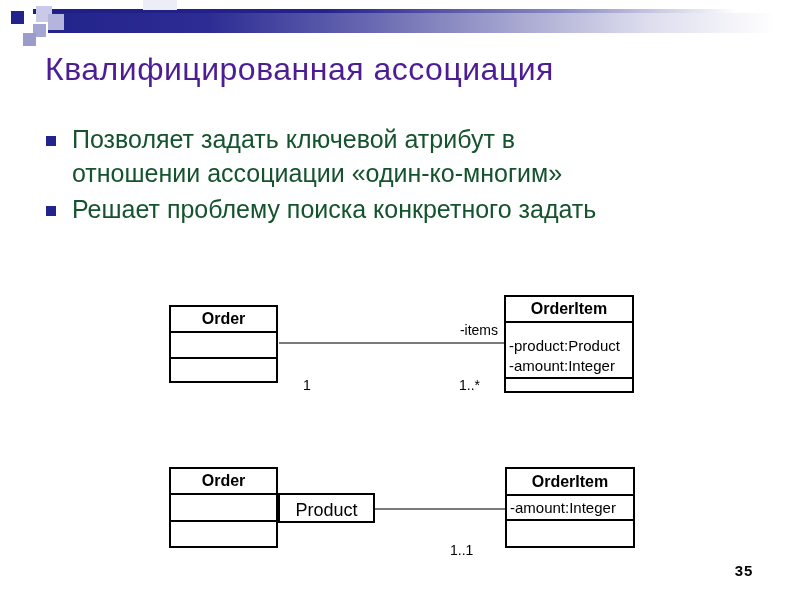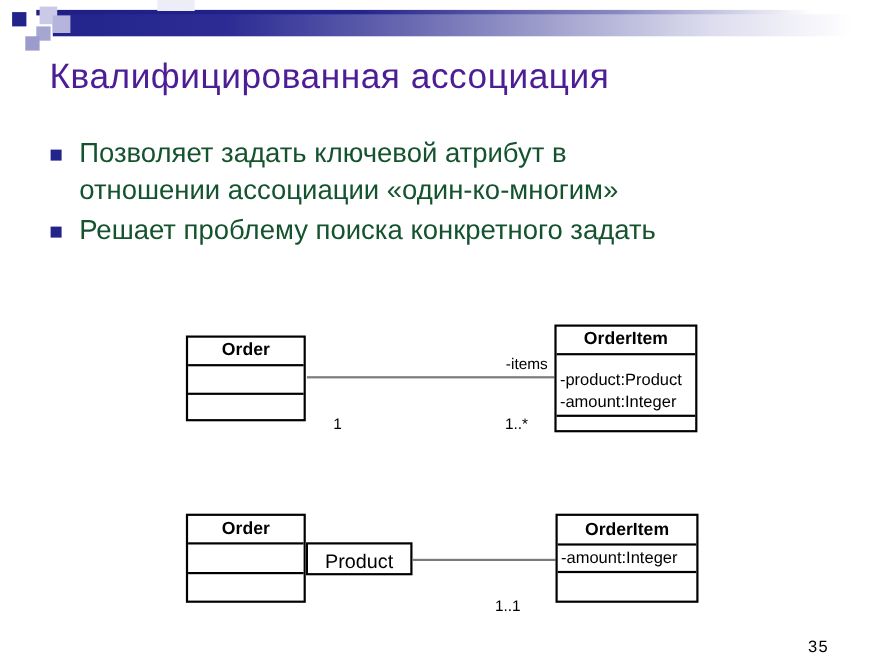--- a/index.html
+++ b/index.html
@@ -72,22 +72,22 @@
     position: absolute; font-size: 14px; color: #000; white-space: nowrap; margin-top: 16px;
   }
 
   .qualifier-box {
     position: absolute; background: #fff; border: 2px solid #000;
     display: flex; align-items: flex-end; justify-content: center;
     font-size: 18px; color: #000;
   }
 
   .page-number {
-    position: absolute; left: 726px; top: 580px; width: 36px;
-    font-size: 15px; font-weight: normal; color: #000; letter-spacing: 1px;
+    position: absolute; left: 726px; top: 562px; width: 36px;
+    font-size: 15px; font-weight: bold; color: #000; letter-spacing: 1px;
     text-align: center;
   }
 </style>
 </head>
 <body>
 
 <div class="slide">
 
   <div class="bar-thin"></div>
   <div class="bar-main"></div>

